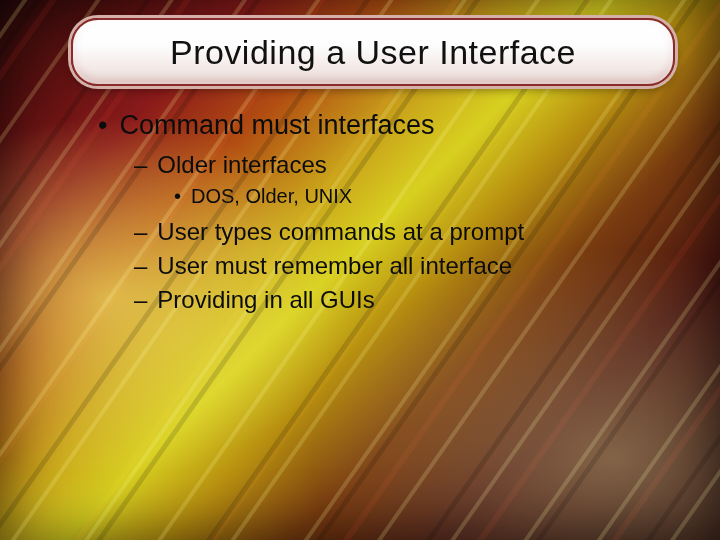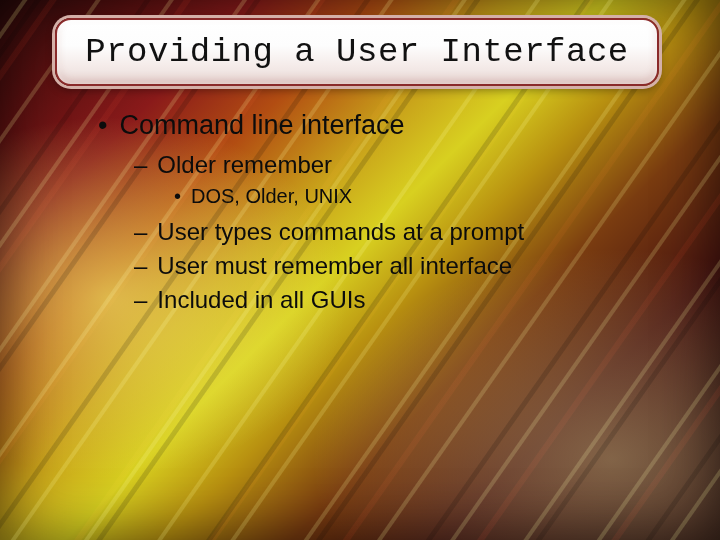--- a/index.html
+++ b/index.html
@@ -51,40 +51,39 @@
         rgba(0,0,0,0) 28px,
         rgba(0,0,0,0.15) 29px,
         rgba(0,0,0,0.15) 33px,
         rgba(0,0,0,0) 34px,
         rgba(0,0,0,0) 90px);
     pointer-events: none;
   }
 
   .title-box {
     position: absolute;
-    left: 55px;
+    left: 71px;
     top: 18px;
     width: 600px;
     height: 64px;
-    border-radius: 16px;
+    border-radius: 27px;
     background: linear-gradient(to bottom,
       #ffffff 0%,
       #fdfdfd 40%,
       #f5ecea 70%,
       #eadbd8 100%);
     border: 2px solid #8a2a2a;
     box-shadow:
       0 0 0 3px #d4b0a8,
       0 4px 10px rgba(0,0,0,0.4),
       inset 0 2px 6px rgba(255,255,255,0.9),
       inset 0 -4px 8px rgba(160,80,70,0.25);
     display: flex;
     align-items: center;
     justify-content: center;
-    font-family: Liberation Mono, monospace;
   }
   .title-box h1 {
     margin: 0;
     font-size: 34px;
     font-weight: normal;
     color: #111;
     letter-spacing: 0.5px;
   }
 
   .body {
@@ -126,42 +125,42 @@
   <div class="streaks2"></div>
 
   <div class="title-box">
     <h1>Providing a User Interface</h1>
   </div>
 
   <div class="body">
 
     <div class="lvl1">
       <span class="bullet">•</span>
-      <span class="text">Command line interface</span>
+      <span class="text">Command must interfaces</span>
     </div>
 
     <div class="lvl2">
       <span class="bullet">–</span>
-      <span class="text">Older remember</span>
+      <span class="text">Older interfaces</span>
     </div>
 
     <div class="lvl3">
       <span class="bullet">•</span>
       <span class="text">DOS, Older, UNIX</span>
     </div>
 
     <div class="lvl2">
       <span class="bullet">–</span>
       <span class="text">User types commands at a prompt</span>
     </div>
 
     <div class="lvl2">
       <span class="bullet">–</span>
       <span class="text">User must remember all interface</span>
     </div>
 
     <div class="lvl2">
       <span class="bullet">–</span>
-      <span class="text">Included in all GUIs</span>
+      <span class="text">Providing in all GUIs</span>
     </div>
 
   </div>
 </div>
 
 </body></html>

